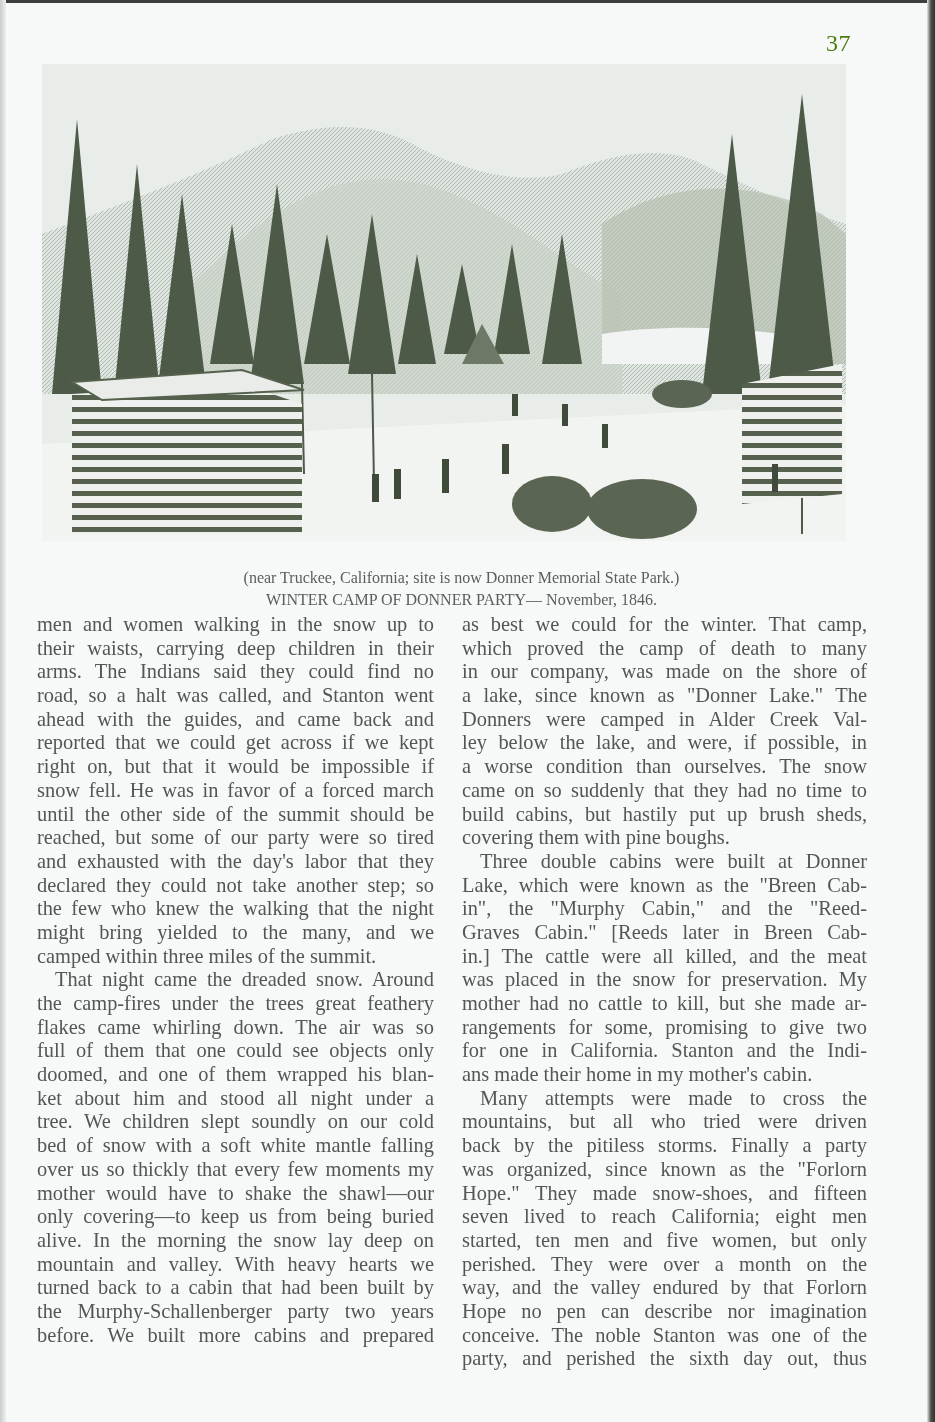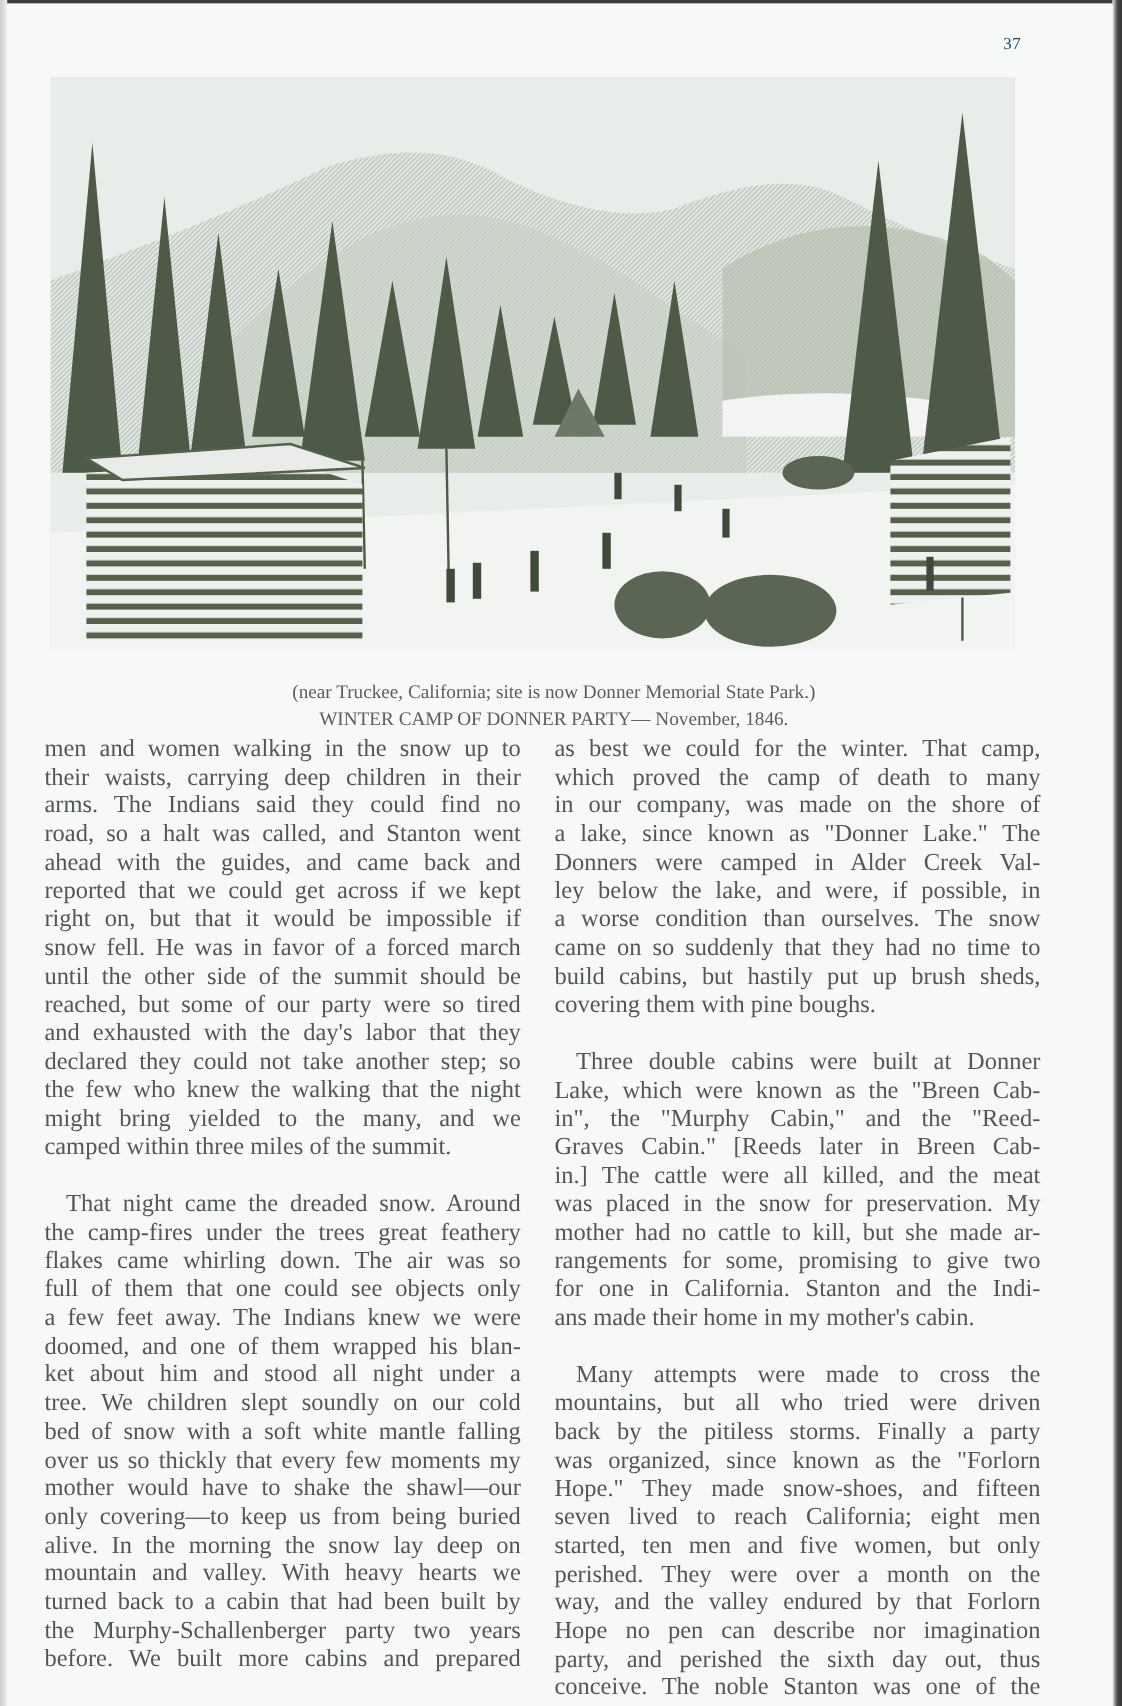--- a/index.html
+++ b/index.html
@@ -21,21 +21,21 @@
   .scan-left {
     position: absolute; left: 0; top: 0; width: 6px; height: 1422px;
     background: linear-gradient(to right, #c9cccc, #eef0f0);
   }
   .page {
     position: absolute; left: 6px; top: 3px; right: 8px; bottom: 0;
     background: #f7f9f9;
   }
   .page-number {
     position: absolute; top: 30px; right: 84px;
-    font-size: 14px; color: #0c4a6e; letter-spacing: 0.5px;
+    font-size: 24px; color: #4d7c0f; letter-spacing: 0.5px;
   }
   .illustration {
     position: absolute; left: 42px; top: 64px; width: 804px; height: 477px;
     background: #e9eeec;
     overflow: hidden;
   }
   .illustration svg { display: block; width: 100%; height: 100%; }
   .caption {
     position: absolute; left: 0; width: 923px; text-align: center;
     font-size: 16px; color: #5a5d5d; line-height: 22px;
@@ -47,21 +47,21 @@
     font-size: 20.4px; line-height: 23.7px;
     color: #525655;
   }
   .col.left { left: 37px; width: 397px; }
   .col.right { left: 462px; width: 405px; }
   .line {
     display: block; white-space: nowrap; text-align: justify;
     text-align-last: justify; height: 23.7px; overflow: visible;
   }
   .line.last { text-align-last: left; }
-  .line.indent { padding-left: 18px; margin-top: 24px; }
+  .line.indent { padding-left: 18px; }
 </style>
 </head>
 <body>
 
 <div class="scan-top"></div>
 <div class="scan-left"></div>
 <div class="scan-right"></div>
 
 <div class="page"></div>
 
@@ -155,21 +155,20 @@
     <span class="line">reached, but some of our party were so tired</span>
     <span class="line">and exhausted with the day's labor that they</span>
     <span class="line">declared they could not take another step; so</span>
     <span class="line">the few who knew the walking that the night</span>
     <span class="line">might bring yielded to the many, and we</span>
     <span class="line last">camped within three miles of the summit.</span>
     <span class="line indent">That night came the dreaded snow. Around</span>
     <span class="line">the camp-fires under the trees great feathery</span>
     <span class="line">flakes came whirling down. The air was so</span>
     <span class="line">full of them that one could see objects only</span>
-    <span class="line">a few feet away. The Indians knew we were</span>
     <span class="line">doomed, and one of them wrapped his blan-</span>
     <span class="line">ket about him and stood all night under a</span>
     <span class="line">tree. We children slept soundly on our cold</span>
     <span class="line">bed of snow with a soft white mantle falling</span>
     <span class="line">over us so thickly that every few moments my</span>
     <span class="line">mother would have to shake the shawl—our</span>
     <span class="line">only covering—to keep us from being buried</span>
     <span class="line">alive. In the morning the snow lay deep on</span>
     <span class="line">mountain and valley. With heavy hearts we</span>
     <span class="line">turned back to a cabin that had been built by</span>
@@ -200,15 +199,15 @@
     <span class="line indent">Many attempts were made to cross the</span>
     <span class="line">mountains, but all who tried were driven</span>
     <span class="line">back by the pitiless storms. Finally a party</span>
     <span class="line">was organized, since known as the "Forlorn</span>
     <span class="line">Hope." They made snow-shoes, and fifteen</span>
     <span class="line">seven lived to reach California; eight men</span>
     <span class="line">started, ten men and five women, but only</span>
     <span class="line">perished. They were over a month on the</span>
     <span class="line">way, and the valley endured by that Forlorn</span>
     <span class="line">Hope no pen can describe nor imagination</span>
+    <span class="line">conceive. The noble Stanton was one of the</span>
     <span class="line">party, and perished the sixth day out, thus</span>
-    <span class="line">conceive. The noble Stanton was one of the</span>
   </div>
 
 </body></html>

